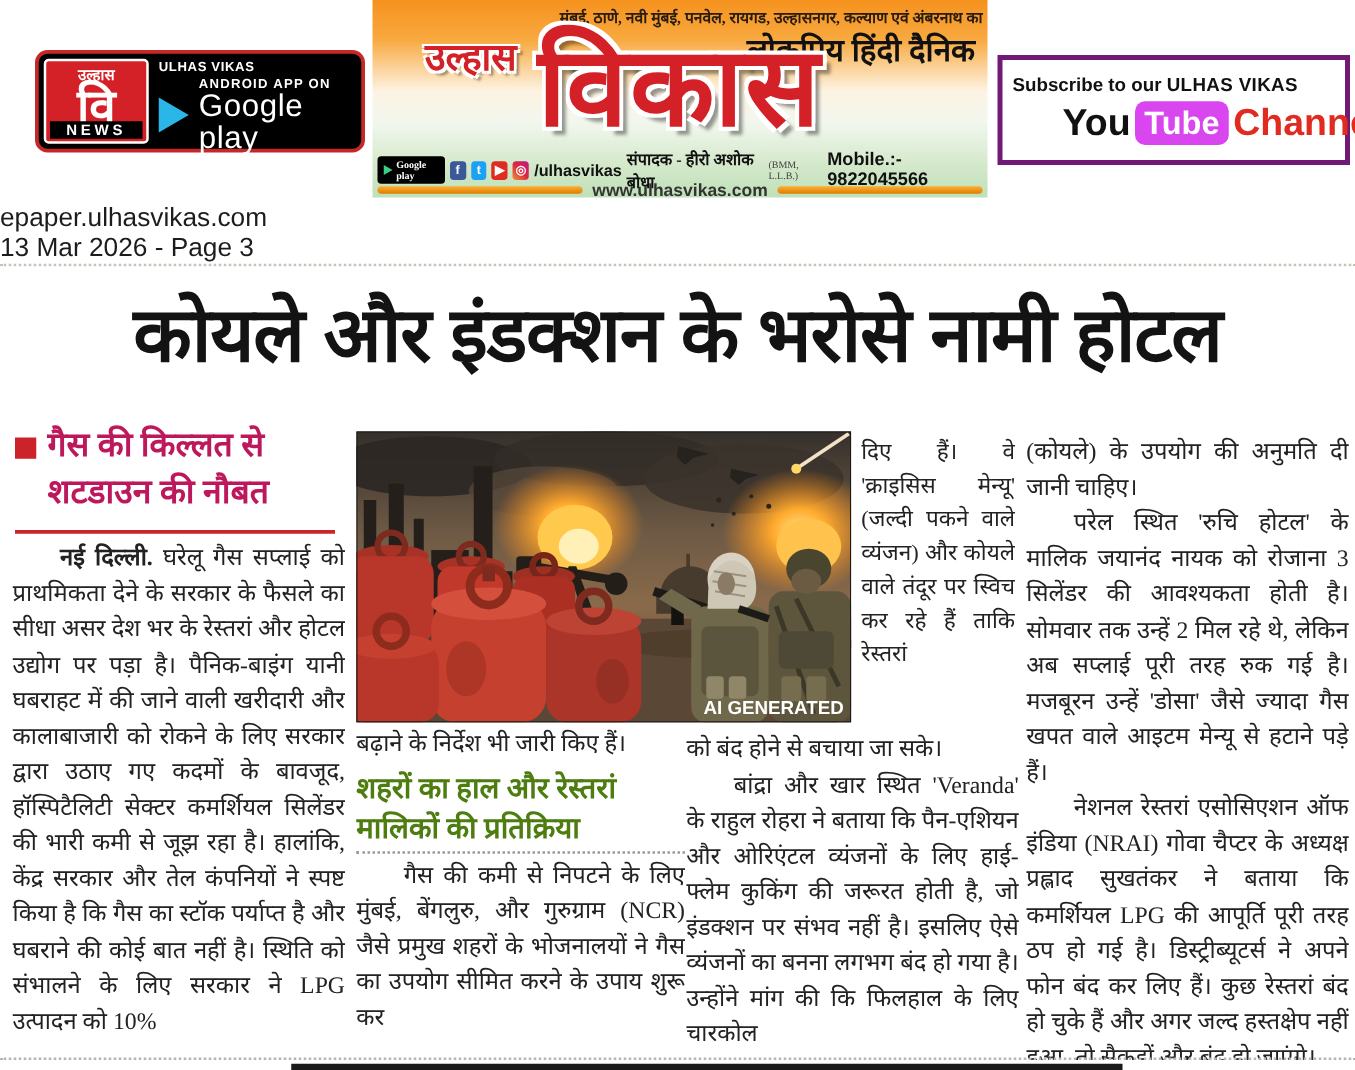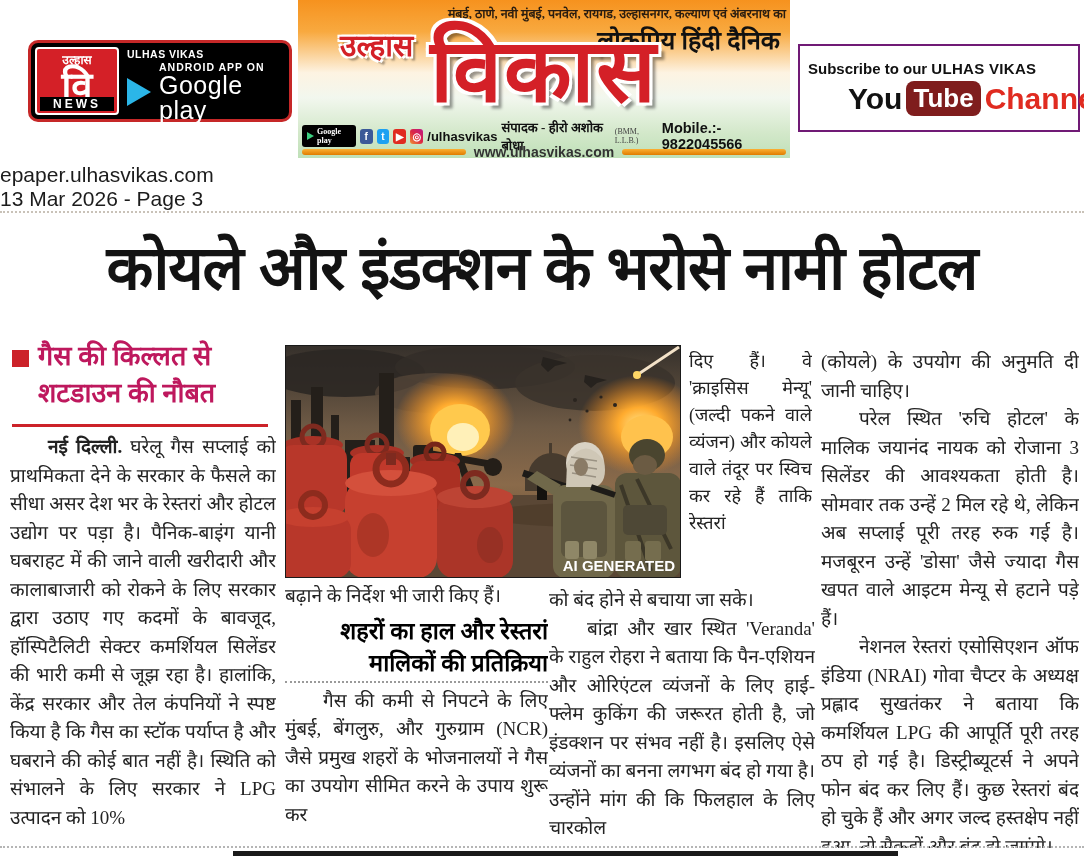--- a/index.html
+++ b/index.html
@@ -48,27 +48,27 @@
   .gp-area .uvx { font-size:10.5px; font-weight:bold; letter-spacing:.5px; }
   .gp-row { display:flex; align-items:center; gap:8px; margin-top:1px; }
   .gp-tri { width:0; height:0; border-top:14px solid transparent; border-bottom:14px solid transparent;
     border-left:24px solid #2bb6e8; filter:none; }
   .gp-col .l1 { font-size:10.5px; font-weight:bold; letter-spacing:1px; }
   .gp-col .l2 { font-size:25px; letter-spacing:.5px; line-height:25px; }
   .gp-install { font-size:12.5px; font-weight:bold; margin-top:1px; margin-left:34px; }
 
   
   .right-badge { left:798px; top:44px; width:282px; height:88px; background:#fff;
-    border:2px solid #701a75; display:flex; align-items:center; padding:2px 2px 2px 8px; gap:4px; }
+    border:4px solid #701a75; display:flex; align-items:center; padding:2px 2px 2px 8px; gap:4px; }
   .yt-text { flex:1; font-family:"Liberation Sans",sans-serif; }
   .yt-line1 { font-size:15px; color:#111; font-weight:bold; white-space:nowrap; }
   .yt-line1 b { font-weight:900; letter-spacing:.3px; }
   .yt-line2 { display:flex; align-items:center; gap:4px; margin-top:4px;margin-left:40px; }
   .yt-you { font-size:30px; font-weight:900; color:#111; }
-  .yt-tube { font-size:26px; font-weight:900; color:#fff; background:#7f1d1d; border-radius:8px; padding:2px 7px; }
+  .yt-tube { font-size:26px; font-weight:900; color:#fff; background:#d946ef; border-radius:8px; padding:2px 7px; }
   .yt-channel { font-size:30px; font-weight:900; color:#e02b20; }
   .uv-logo2 { width:70px; height:78px; background:#e3bf72; position:relative; text-align:center; }
   .uv-logo2 .t { display:inline-block; background:#d42027; color:#fff; font-size:10px; font-weight:bold;
     padding:1px 6px; border-radius:3px; margin-top:3px; }
   .uv-logo2 .v { color:#d42027; font-size:34px; font-weight:900; line-height:32px;
     text-shadow:1px 1px 0 #fff; }
   .uv-news2 { position:absolute; left:0; right:0; bottom:0; background:#000; color:#fff;
     font-size:12px; font-weight:bold; letter-spacing:3px; font-family:"Liberation Sans",sans-serif; }
 
   
@@ -84,21 +84,21 @@
   .bodytxt p { text-indent:38px; }
   .bodytxt p.noindent { text-indent:0; }
   .lead { font-weight:bold; }
   .subhead1 { left:12px; top:338px; width:264px; }
   .sq { position:absolute; left:0; top:12px; width:17px; height:17px; background:#cc2229; }
   .subhead1 .sh { margin-left:26px; font-size:27px; line-height:37px; font-weight:bold; color:#be185d; }
   .redrule { left:12px; top:424px; width:256px; border-top:3px solid #cc2229; }
   .col1 { left:10px; top:433px; width:266px; height:414px; overflow:hidden; }
   .newsimg { left:285px; top:345px; width:396px; height:233px; }
   .col2 { left:285px; top:582px; width:263px; height:266px; overflow:hidden; }
-  .subhead2 { font-size:23.5px; line-height:32px; font-weight:bold; color:#000000; margin:4px 0 2px 0; text-align:right; }
+  .subhead2 { font-size:23.5px; line-height:32px; font-weight:bold; color:#4d7c0f; margin:4px 0 2px 0; text-align:left; }
   .dotrule { border-top:2px dotted #9a9a9a; margin:2px 0 4px 0; }
   .col3n { left:689px; top:348px; width:123px; height:240px; overflow:hidden;
     font-size:18px; line-height:27px; }
   .col3 { left:549px; top:586px; width:266px; height:262px; overflow:hidden; }
   .col4 { left:821px; top:348px; width:258px; height:500px; overflow:hidden; }
 
   .botdots { left:0; right:0; top:846px; border-top:2px dotted #b5b5b5; }
   .botbar { left:233px; top:851px; width:665px; height:5px; background:#1a1a1a; }
 </style>
 </head>

